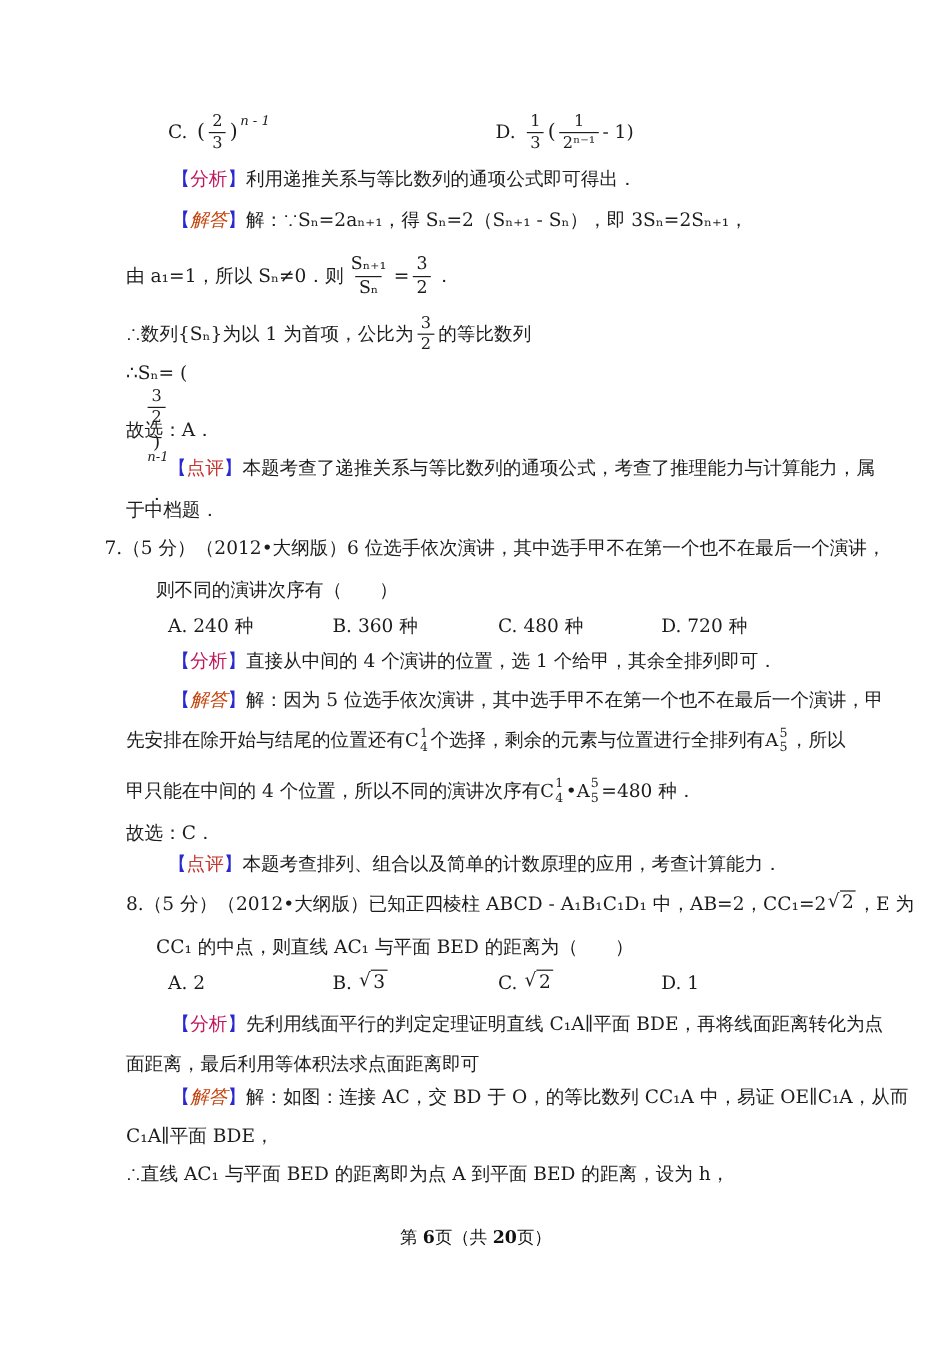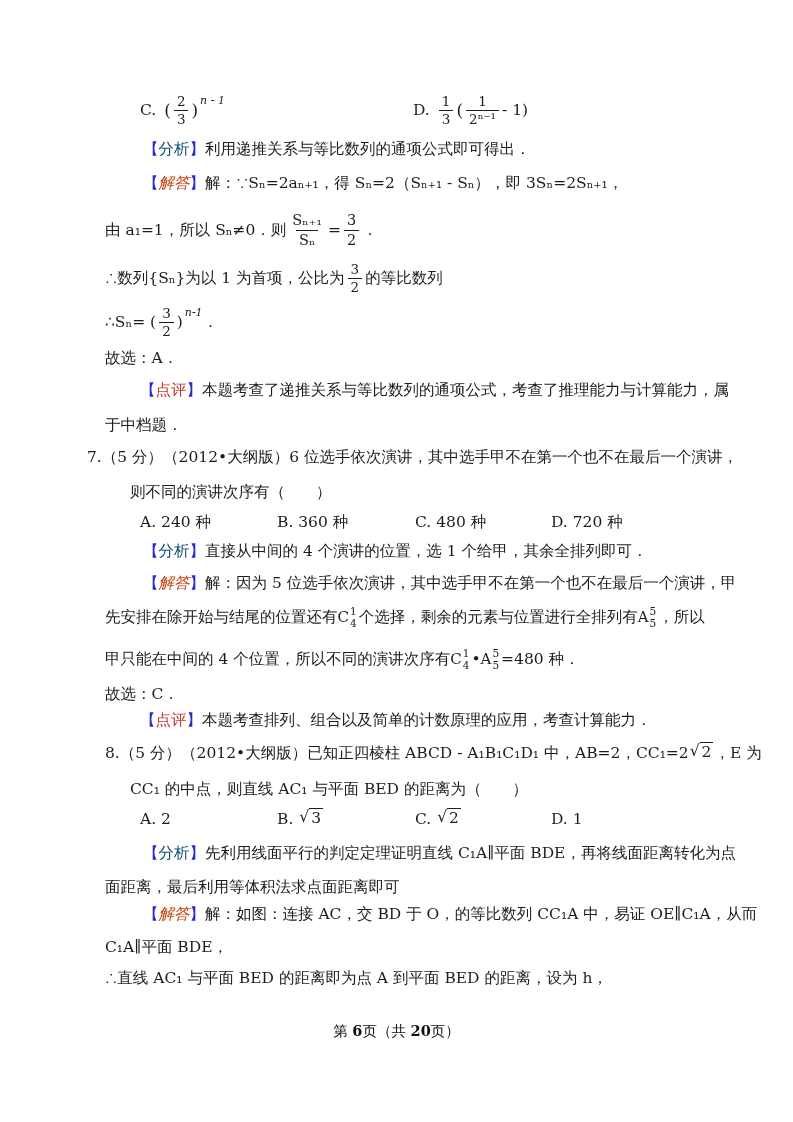--- a/index.html
+++ b/index.html
@@ -10,21 +10,21 @@
     font-family:"DejaVu Serif","Liberation Serif",serif;
     font-size:15.5px;color:#1c1c1c;
     overflow:hidden;
   }
   .ln{position:absolute;white-space:nowrap;line-height:22px;}
   .fx{display:flex;align-items:center;}
   .fxb{display:flex;align-items:flex-start;}
   .seg{white-space:pre;}
   
   .lb{color:#2a28cf;}
-  .lbl-analysis{color:#0c4a6e;}
+  .lbl-analysis{color:#be185d;}
   .lbl-jieda{color:#c2410c;font-style:italic;}
   .lbl-dianping{color:#c23530;}
   
   .frac{display:inline-flex;flex-direction:column;align-items:center;
         margin:0 3px;font-size:13.5px;line-height:1.25;text-align:center;vertical-align:middle;}
   .frac .fnum{padding:0 3px;display:block;}
   .frac .fden{padding:0 3px;display:block;border-top:1.3px solid #1c1c1c;}
   .frac-lg{font-size:14.5px;}
   
   .exp{font-size:11px;font-style:italic;position:relative;top:-9px;margin-left:2px;white-space:pre;}
@@ -93,21 +93,21 @@
 
   <div class="ln fx" style="left:105px;top:256px;height:44px;">
     <span class="seg">∴数列{Sₙ}为以 1 为首项，公比为</span>
     <span class="frac">
       <span class="fnum">3</span>
       <span class="fden">2</span>
     </span>
     <span class="seg">的等比数列</span>
   </div>
 
-  <div class="ln fx" style="left:105px;top:300px;height:44px;">
+  <div class="ln fx" style="left:105px;top:300px;height:44px;flex-direction:column;">
     <span class="seg">∴Sₙ= (</span>
     <span class="frac">
       <span class="fnum">3</span>
       <span class="fden">2</span>
     </span>
     <span class="seg">)</span>
     <span class="exp">n-1</span>
     <span class="seg">．</span>
   </div>
 

